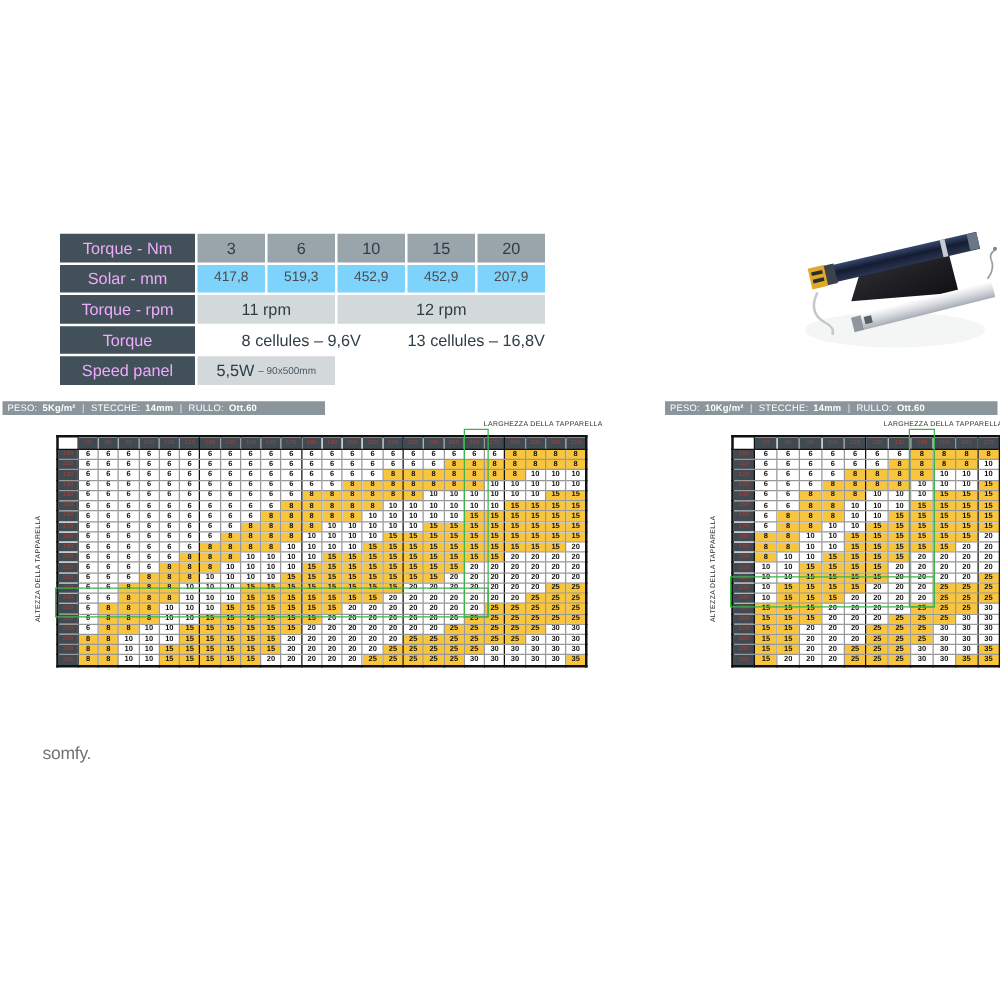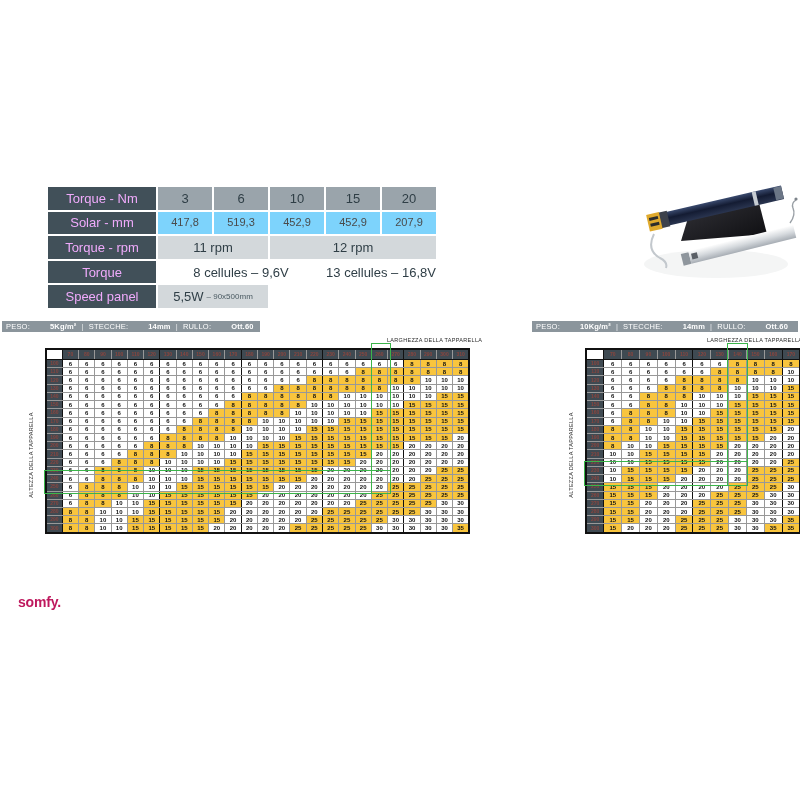--- a/index.html
+++ b/index.html
@@ -19,21 +19,21 @@
   .sp2{grid-column:span 2;} .sp3{grid-column:span 3;}
   .sub{font-size:8px;margin-left:3px;color:#4a5a62;}
 
   
   .photo{position:absolute;left:638px;top:172px;width:160px;height:120px;}
 
   
   .peso{position:absolute;top:321px;height:11px;background:#8b959c;color:#fff;
         font-size:7.5px;display:flex;align-items:center;padding:0 0 0 4px;
         letter-spacing:.2px;white-space:nowrap;line-height:1;}
-  .peso b{margin-left:20px;}
+  .peso b{margin-left:4px;}
   .peso .sep{margin:0 5px;color:#e8ebec;}
 
   
   table.g{position:absolute;border-collapse:collapse;table-layout:fixed;
           border:2px solid #111;background:#fff;}
   table.g td{border:1px solid #989898;text-align:center;vertical-align:middle;
              padding:0;line-height:1;font-weight:bold;font-size:6px;color:#111;
              overflow:hidden;}
   table.g td.h{background:#3f4a52;color:#8a453e;font-size:5px;}
   table.g td.c{background:#fff;}
@@ -42,22 +42,22 @@
   table.g td.y{background:#f9c53d;}
   table.g td.tr{border-right:1.6px solid #111;}
 
   .larg{position:absolute;font-size:5.5px;color:#2a2a2a;letter-spacing:.3px;white-space:nowrap;}
   .alt{position:absolute;width:130px;height:10px;font-size:5.5px;color:#2a2a2a;
        letter-spacing:.3px;text-align:center;transform:rotate(-90deg);white-space:nowrap;}
 
   .gbox{position:absolute;border:1.6px solid #3bb54a;background:transparent;}
 
   
-  .logo{position:absolute;left:18px;top:594px;font-size:14px;font-weight:bold;
-        color:#be185d;letter-spacing:-.2px;}
+  .logo{position:absolute;left:34px;top:594px;font-size:14px;font-weight:normal;
+        color:#737373;letter-spacing:-.2px;}
 </style>
 </head>
 <body>
 
 <div class="page">
 
   <div class="spec">
     <div class="lab">Torque - Nm</div>
     <div class="hv">3</div>
     <div class="hv">6</div>

